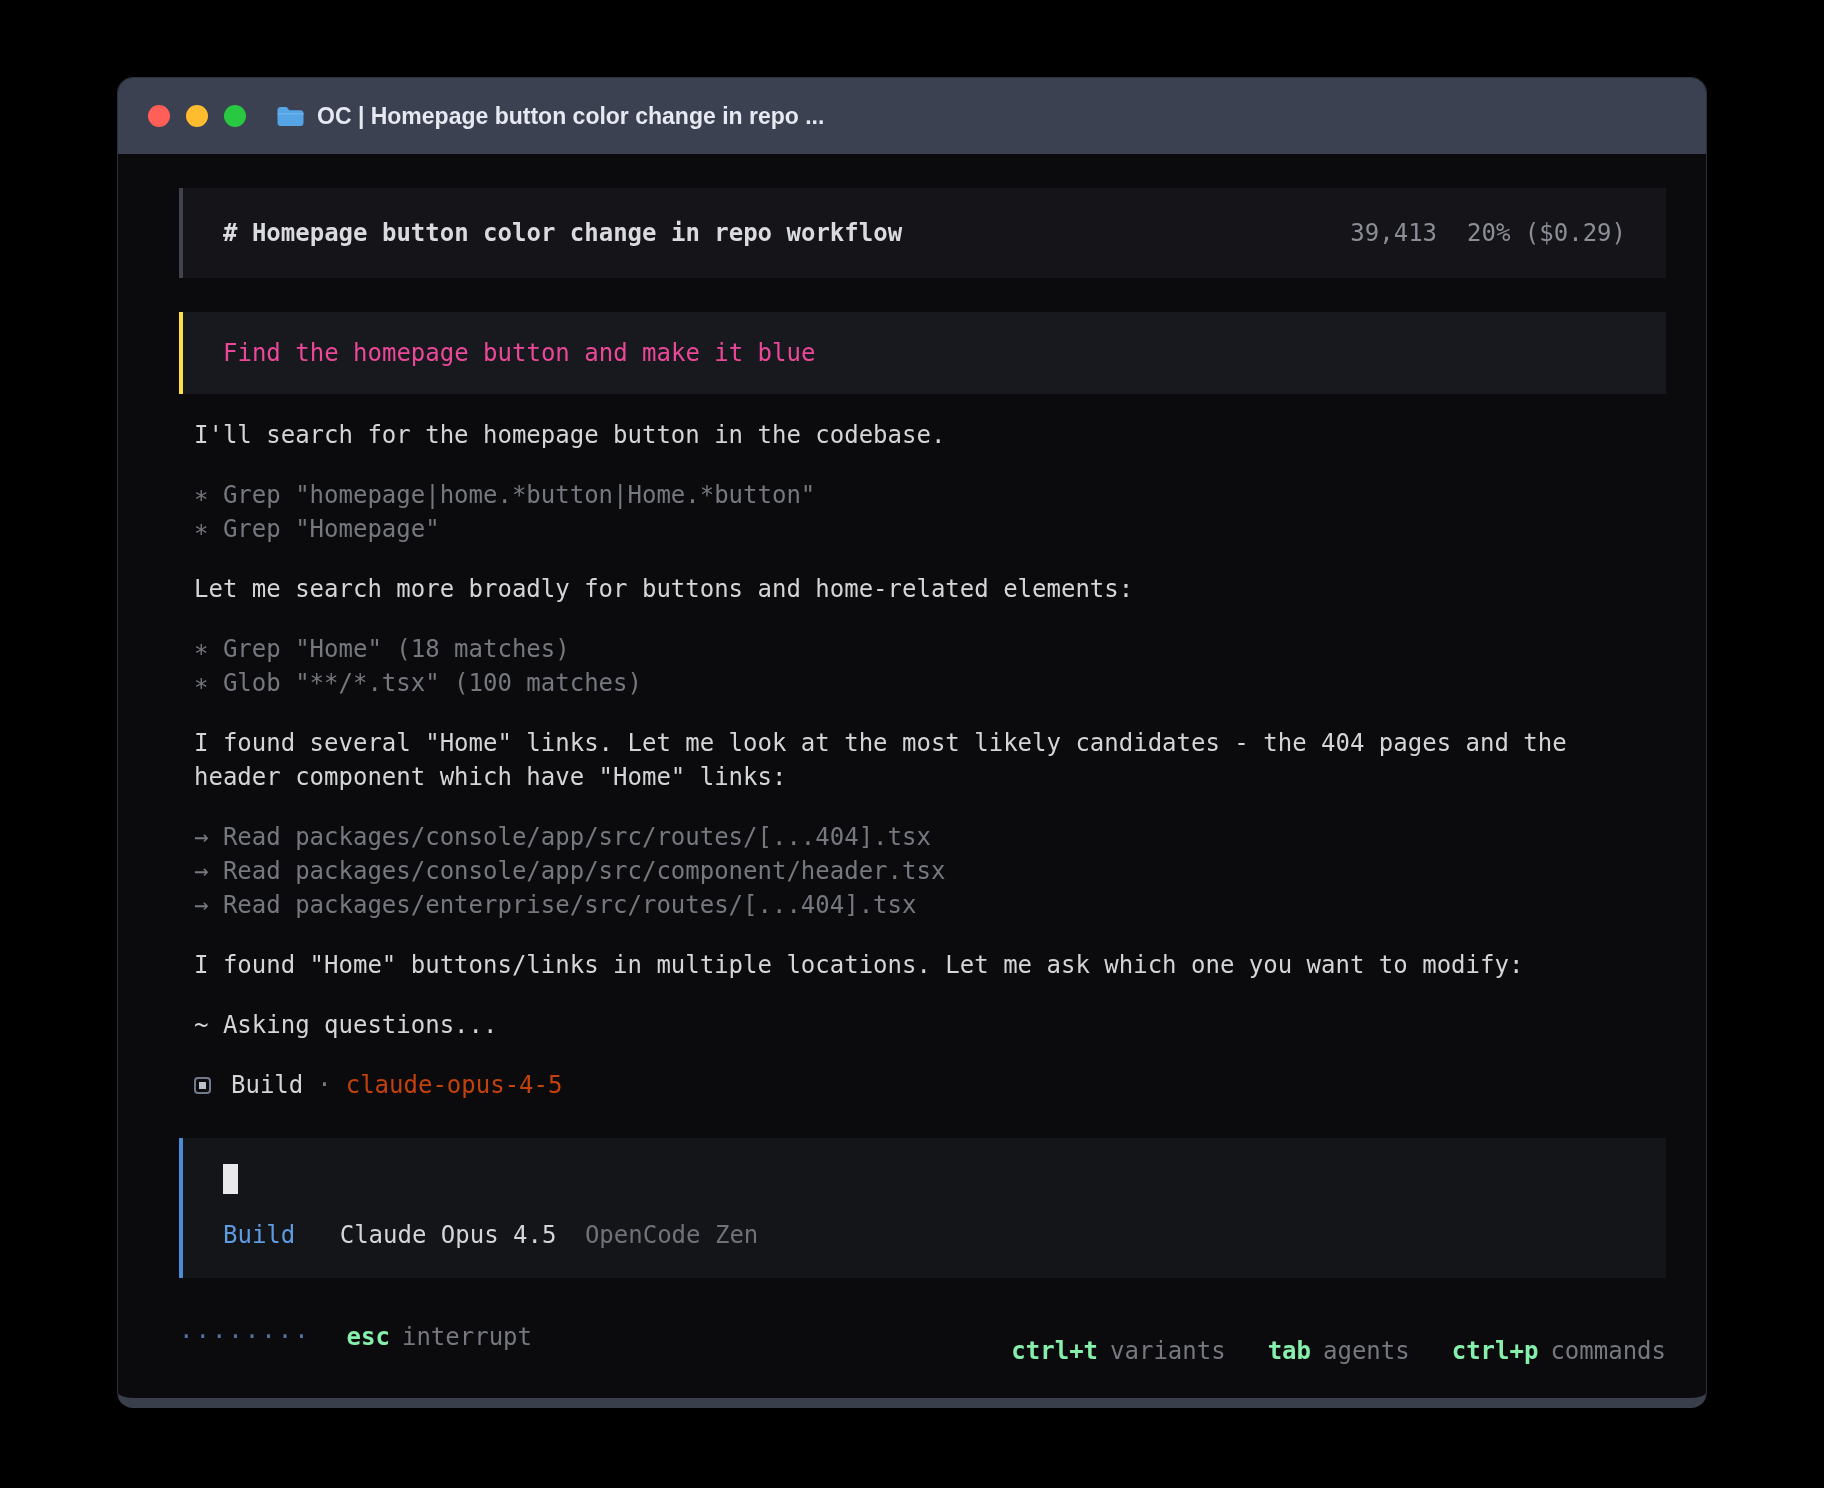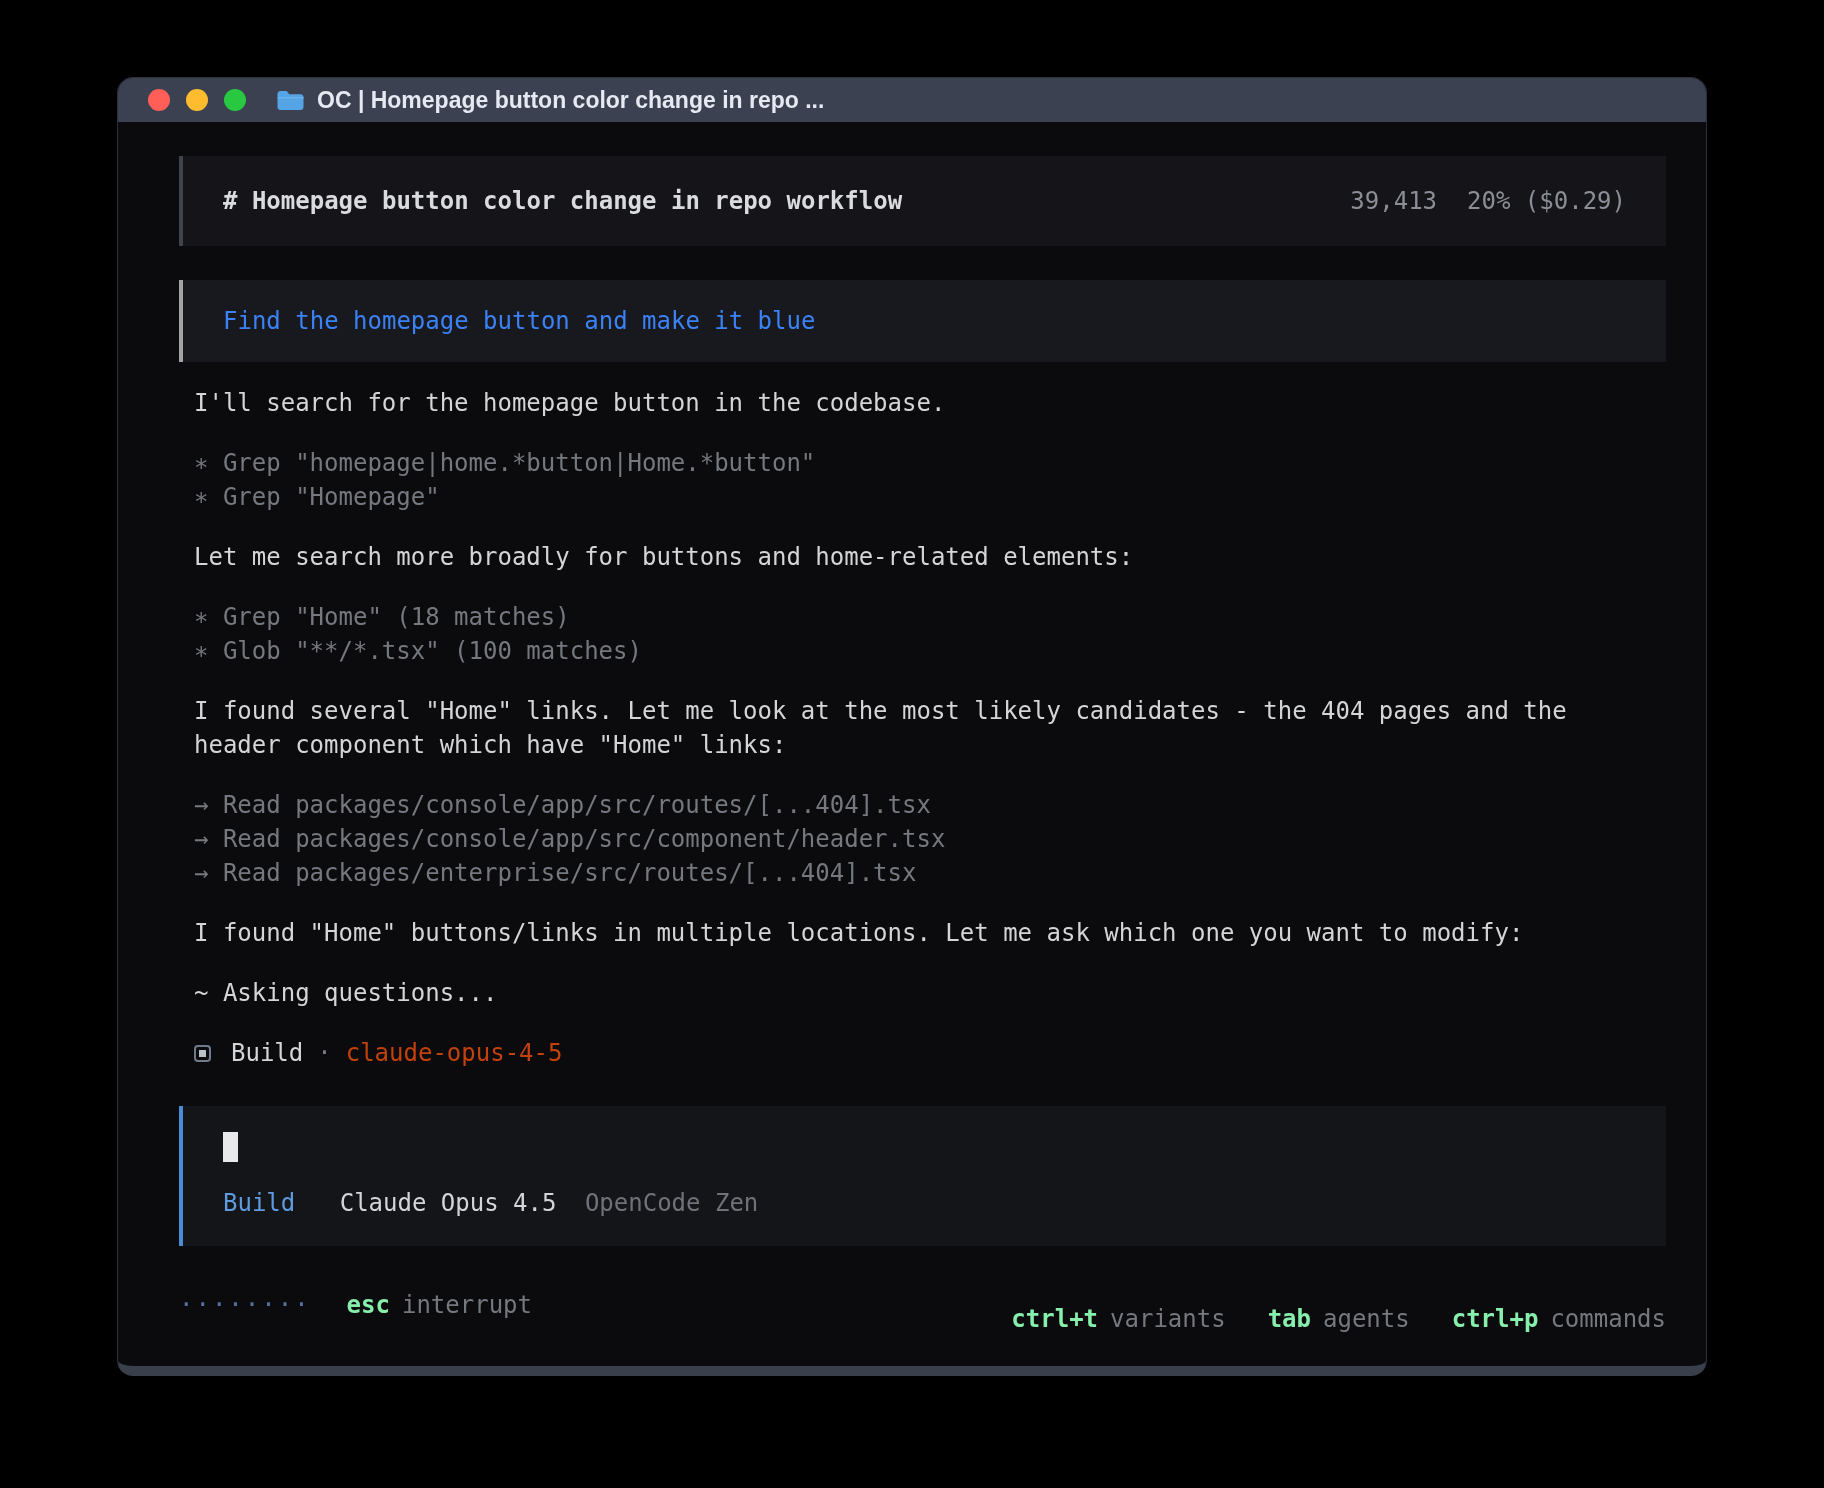--- a/index.html
+++ b/index.html
@@ -10,21 +10,21 @@
   }
   .window {
     position:absolute; left:117px; top:77px; width:1590px;
     background:#0b0b0d;
     border:1px solid #2b2f3a;
     border-bottom:10px solid #3a3f4c;
     border-radius:16px;
     overflow:hidden;
   }
   .titlebar {
-    height:44px; background:#3b4150;
+    height:76px; background:#3b4150;
     display:flex; align-items:center; padding:0 30px;
   }
   .traffic { display:flex; gap:16px; }
   .light { width:22px; height:22px; border-radius:50%; }
   .light.red { background:#ff5f57; }
   .light.yellow { background:#febc2e; }
   .light.green { background:#28c840; }
   .titlegroup {
     margin-left:30px; display:flex; align-items:center; gap:13px;
     font-family:"Liberation Sans", sans-serif; font-weight:700;
@@ -35,22 +35,22 @@
     font-size:24px; line-height:34px; color:#d4d5d8;
   }
   .hblock {
     background:#141419; border-left:4px solid #3f434d;
     padding:28px 40px; display:flex; justify-content:space-between; align-items:flex-end;gap:36px;
   }
   .hblock .htitle { font-weight:700; color:#dadbde; }
   .hstats { color:#8b8e96; font-weight:400; white-space:pre; }
   .hstats .ctx { margin-left:30px; }
   .ublock {
-    margin-top:34px; background:#18191e; border-left:4px solid #a3a3a3;
-    padding:24px 40px; color:#3b82f6;
+    margin-top:34px; background:#18191e; border-left:4px solid #fde047;
+    padding:24px 40px; color:#ec4899;
   }
   .convo { margin-top:24px; }
   .convo > div { margin-bottom:26px; }
   .para { padding-left:15px; white-space:pre-wrap; }
   .tgroup .tline { padding-left:15px; color:#75787f; white-space:pre; }
   .agentline { padding-left:15px; display:flex; align-items:center; margin-bottom:0 !important; }
   .agent-badge {
     width:17px; height:17px; border:2.5px solid #707a8c; border-radius:4px;
     display:inline-flex; align-items:center; justify-content:center; margin-right:20px;
   }

